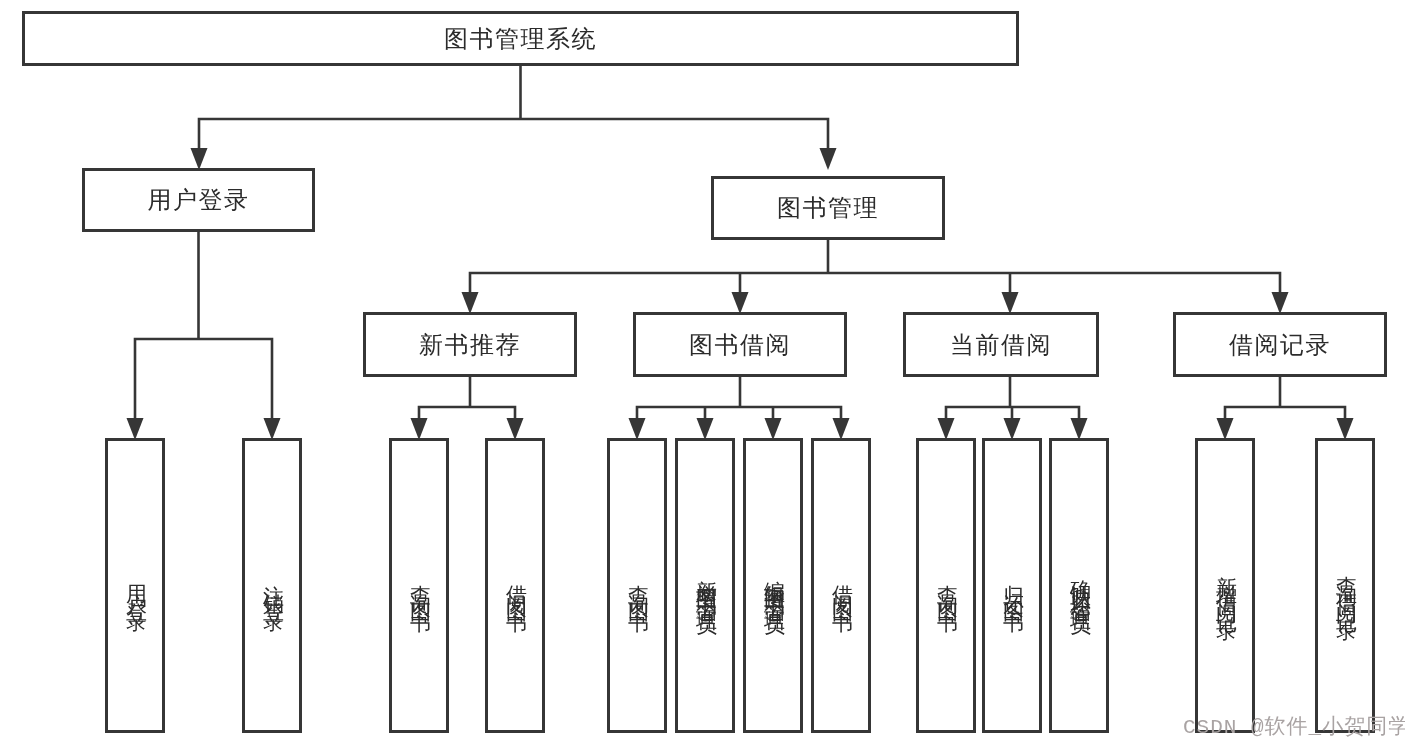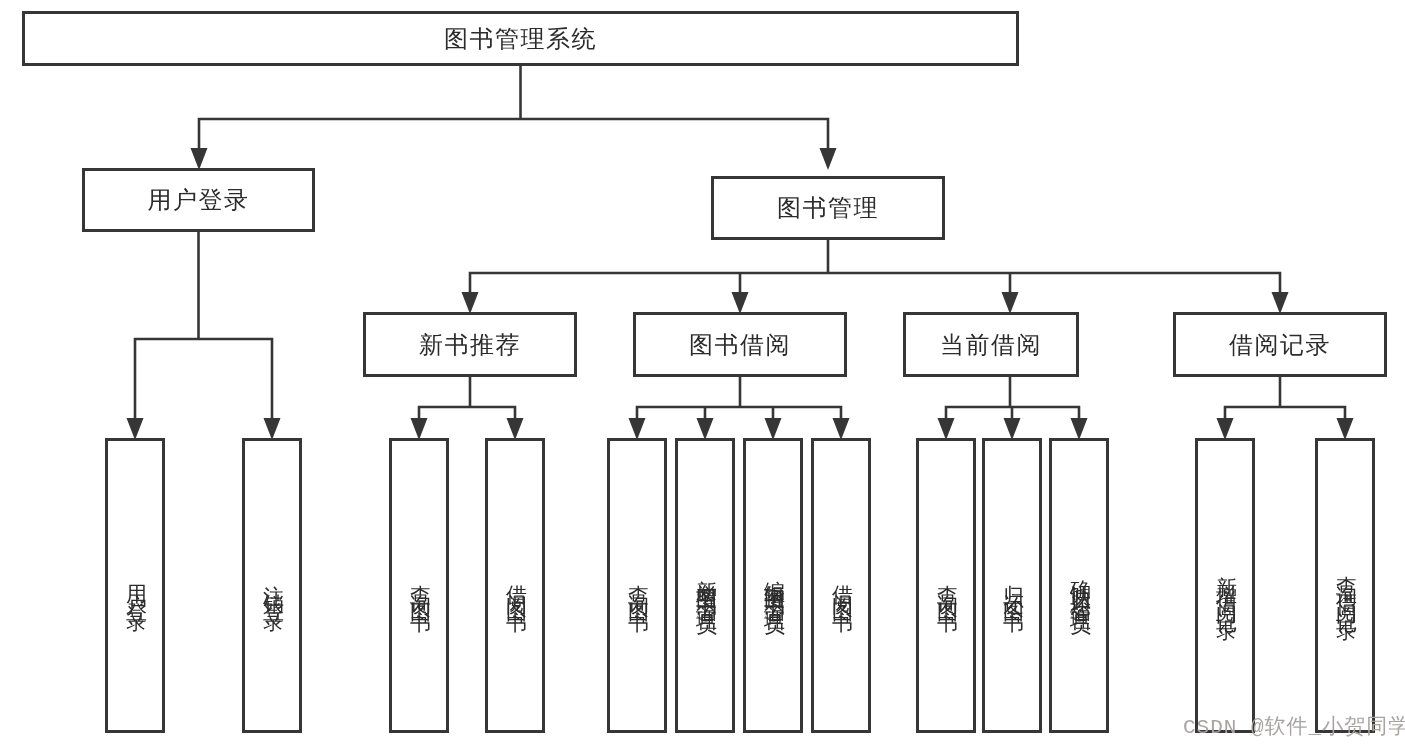--- a/index.html
+++ b/index.html
@@ -84,21 +84,21 @@
   <div class="box" style="left:711px;top:176px;width:234px;height:64px">
     <span class="hlabel">图书管理</span>
   </div>
 
   <div class="box" style="left:363px;top:312px;width:214px;height:65px">
     <span class="hlabel">新书推荐</span>
   </div>
   <div class="box" style="left:633px;top:312px;width:214px;height:65px">
     <span class="hlabel">图书借阅</span>
   </div>
-  <div class="box" style="left:903px;top:312px;width:176px;height:65px">
+  <div class="box" style="left:903px;top:312px;width:196px;height:65px">
     <span class="hlabel">当前借阅</span>
   </div>
   <div class="box" style="left:1173px;top:312px;width:214px;height:65px">
     <span class="hlabel">借阅记录</span>
   </div>
 
   <div class="box" style="left:105px;top:438px;width:60px;height:295px">
     <span class="vlabel">用户登录</span>
   </div>
   <div class="box" style="left:242px;top:438px;width:60px;height:295px">

